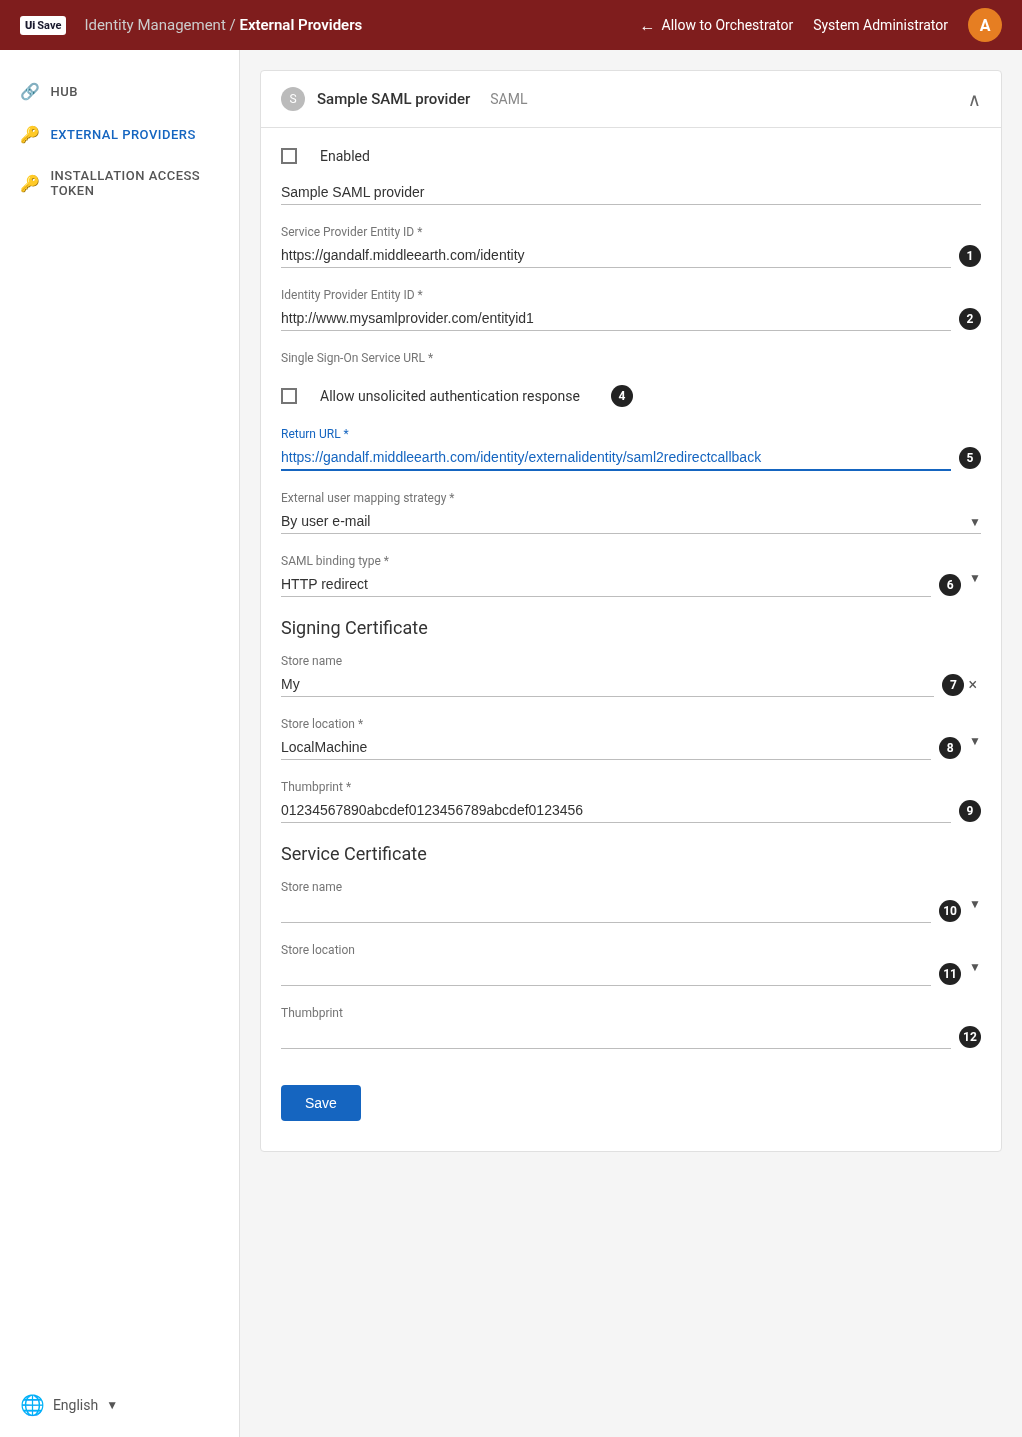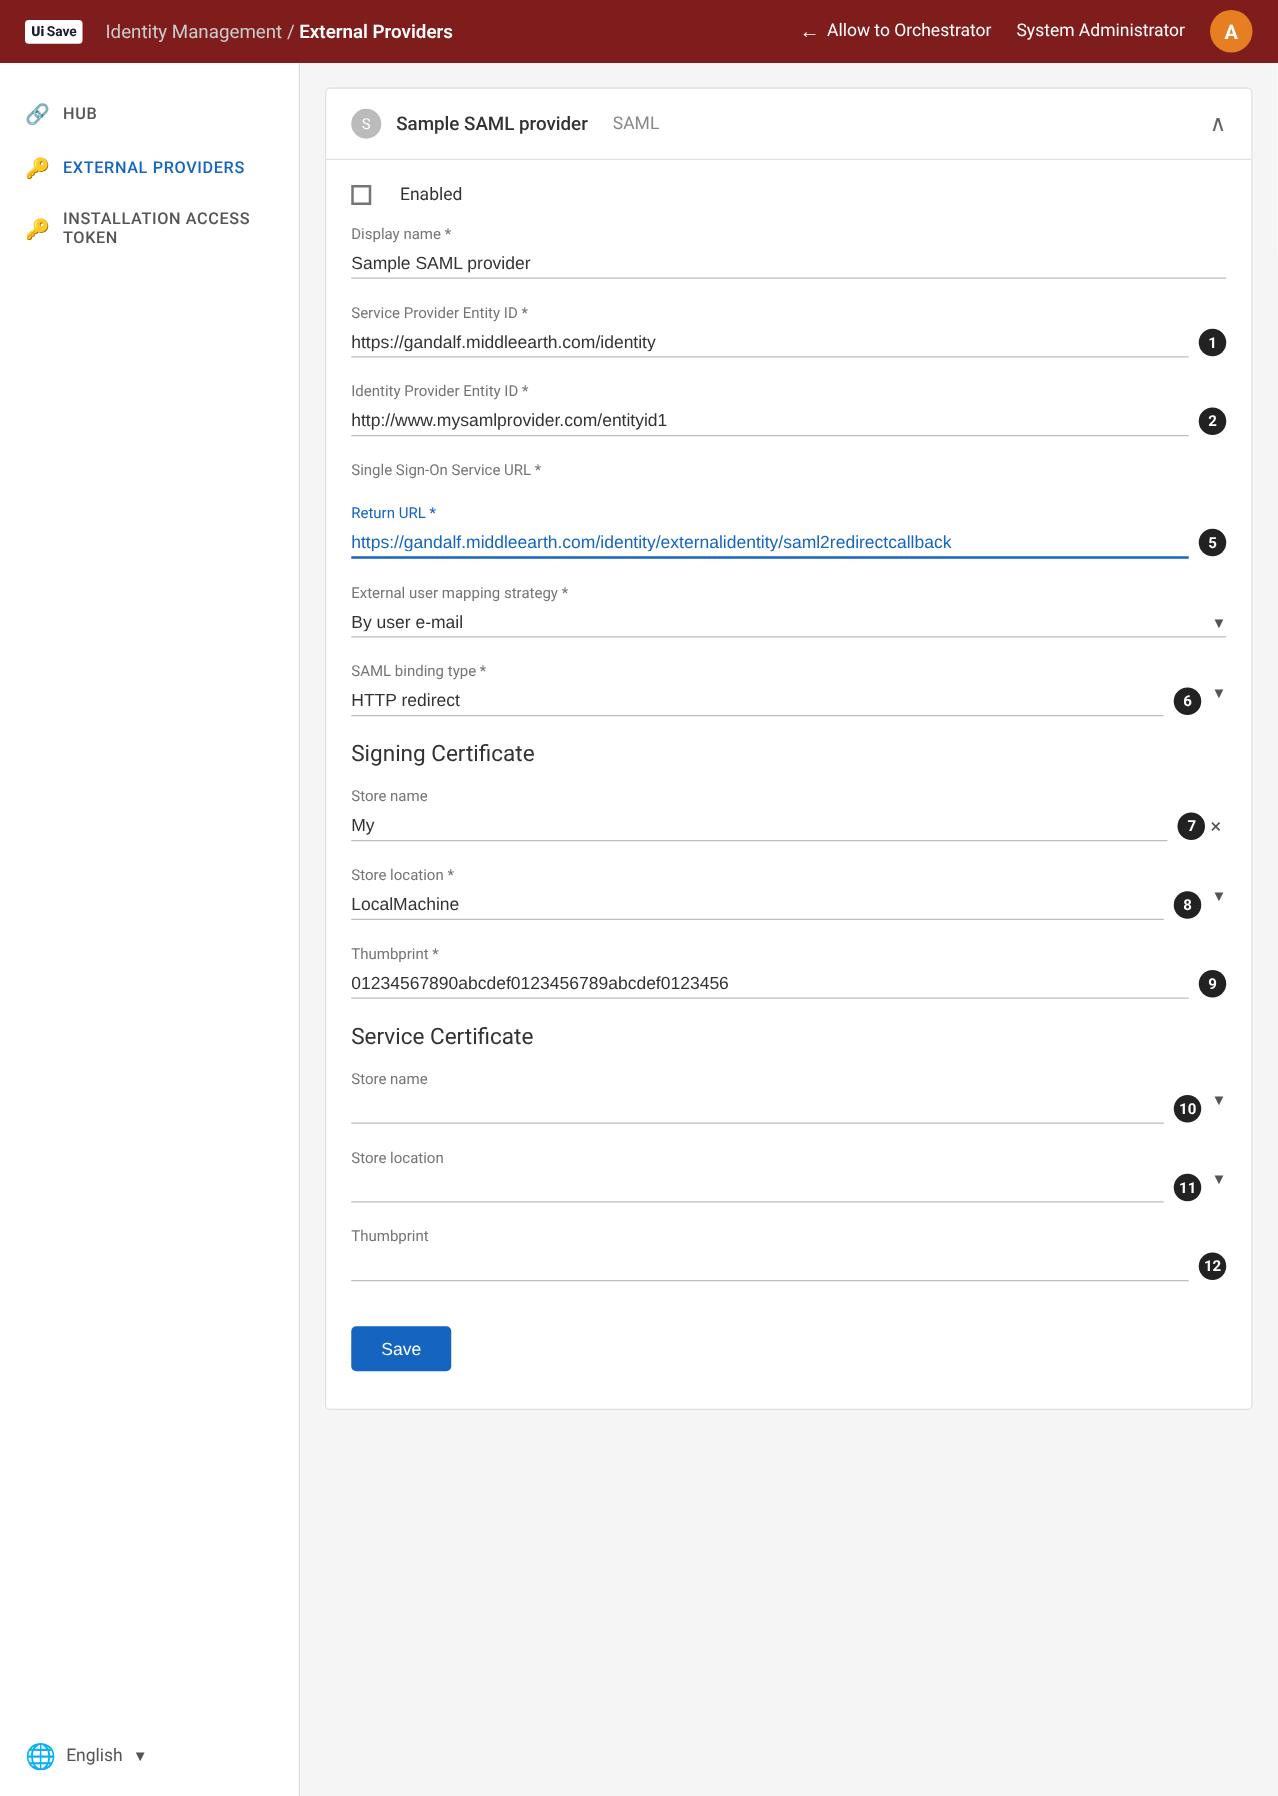--- a/index.html
+++ b/index.html
@@ -335,21 +335,20 @@
       <div class="form-body">
 
         
         <div class="checkbox-row">
           <span class="checkbox-box"></span>
           <span class="checkbox-label">Enabled</span>
         </div>
 
         
         <div class="form-group">
-          <label class="form-label required">Display name</label>
           <input class="form-input" type="text" value="Sample SAML provider" style="">
         </div>
 
         
         <div class="form-group">
           <label class="form-label required">Service Provider Entity ID</label>
           <div class="input-with-badge">
             <input class="form-input" type="text" value="https://gandalf.middleearth.com/identity" style="">
             <span class="badge">1</span>
           </div>
@@ -363,20 +362,25 @@
             <span class="badge">2</span>
           </div>
         </div>
 
         
         <div class="form-group">
           <label class="form-label required">Single Sign-On Service URL</label>
         </div>
 
         
+        <div class="checkbox-row" style="margin-bottom:20px;">
+          <span class="checkbox-box"></span>
+          <span class="checkbox-label">Allow unsolicited authentication response</span>
+          <span class="badge">4</span>
+        </div>
 
         
         <div class="form-group">
           <label class="form-label required" style="color:#1565c0;">Return URL</label>
           <div class="input-with-badge">
             <input class="form-input active-blue" type="text" value="https://gandalf.middleearth.com/identity/externalidentity/saml2redirectcallback" style="">
             <span class="badge">5</span>
           </div>
         </div>
 

